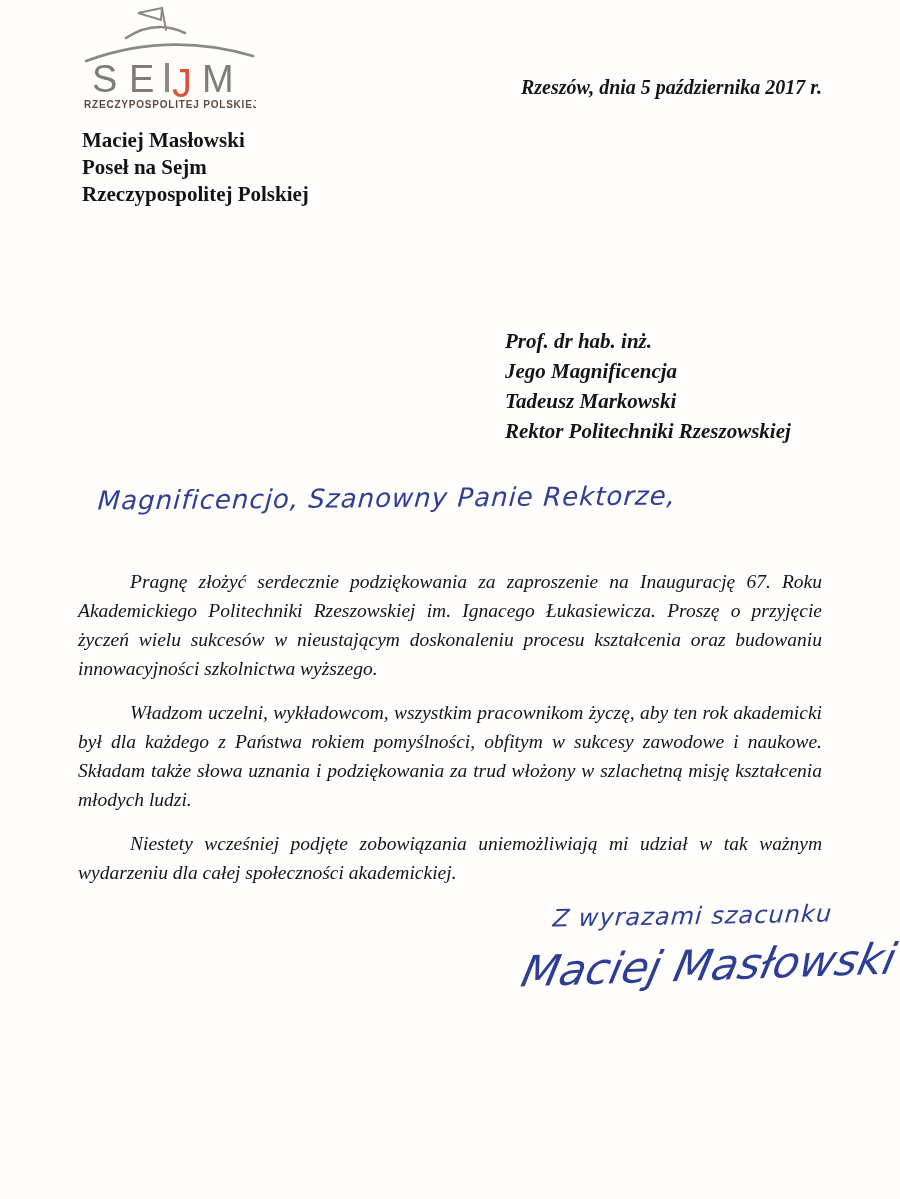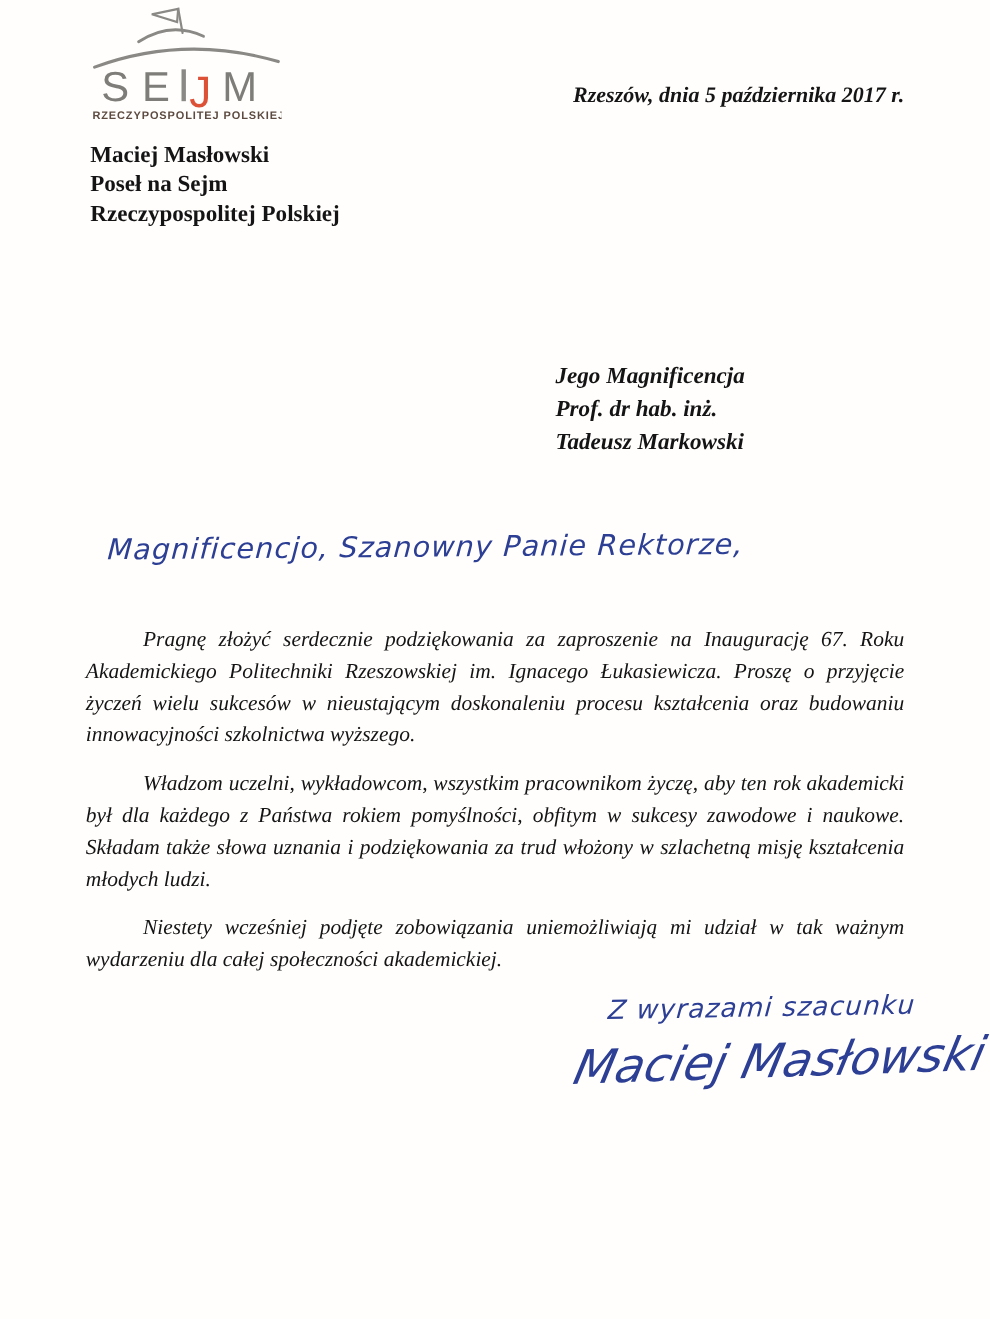--- a/index.html
+++ b/index.html
@@ -138,23 +138,24 @@
 
   <div class="dateline">Rzeszów, dnia 5 października 2017 r.</div>
 
   <div class="sender">
     <div>Maciej Masłowski</div>
     <div>Poseł na Sejm</div>
     <div>Rzeczypospolitej Polskiej</div>
   </div>
 
   <div class="recipient">
+    <div>Prof. dr hab. inż.</div>
     <div>Jego Magnificencja</div>
-    <div>Prof. dr hab. inż.</div>
     <div>Tadeusz Markowski</div>
+    <div>Rektor Politechniki Rzeszowskiej</div>
   </div>
 
   <div class="hand salutation">Magnificencjo, Szanowny Panie Rektorze,</div>
 
   <div class="body-text">
     <p>Pragnę złożyć serdecznie podziękowania za zaproszenie na Inaugurację 67. Roku Akademickiego Politechniki Rzeszowskiej im. Ignacego Łukasiewicza. Proszę o przyjęcie życzeń wielu sukcesów w nieustającym doskonaleniu procesu kształcenia oraz budowaniu innowacyjności szkolnictwa wyższego.</p>
     <p>Władzom uczelni, wykładowcom, wszystkim pracownikom życzę, aby ten rok akademicki był dla każdego z Państwa rokiem pomyślności, obfitym w sukcesy zawodowe i naukowe. Składam także słowa uznania i podziękowania za trud włożony w szlachetną misję kształcenia młodych ludzi.</p>
     <p>Niestety wcześniej podjęte zobowiązania uniemożliwiają mi udział w tak ważnym wydarzeniu dla całej społeczności akademickiej.</p>
   </div>
 

